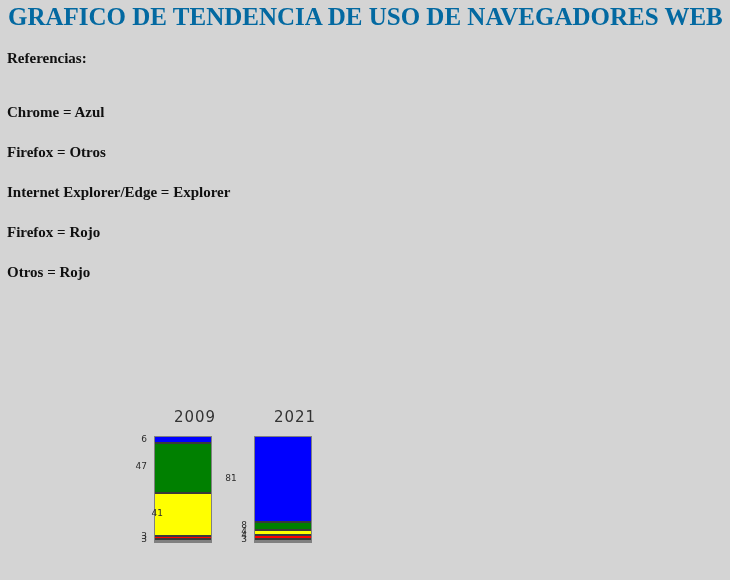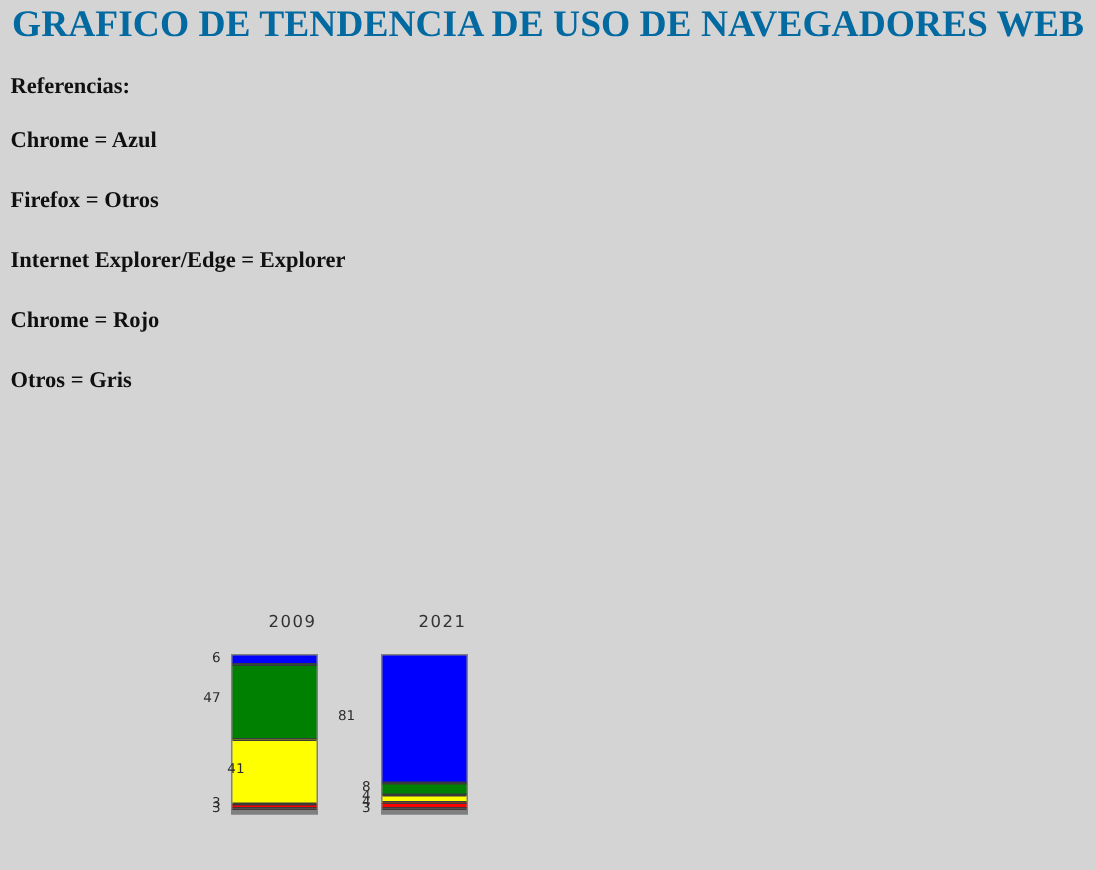--- a/index.html
+++ b/index.html
@@ -35,21 +35,21 @@
   .legend-line {
     font-size: 15px;
     font-weight: bold;
     color: #101010;
     margin: 0 0 24px 0;
     line-height: 16px;
     white-space: nowrap;
     font-family: "Liberation Serif", "DejaVu Serif", serif;
   }
   .legend-line.heading {
-    margin-bottom: 20px;
+    margin-bottom: 38px;
   }
 
   
   #chart-area {
     position: absolute;
     left: 0;
     top: 395px;
     width: 730px;
     height: 185px;
   }
@@ -58,21 +58,21 @@
     top: 0;
     width: 160px;
     height: 160px;
   }
   .group-title {
     position: absolute;
     top: 13px;
     width: 100%;
     text-align: center;
     font-family: "DejaVu Sans", "Liberation Sans", sans-serif;
-    font-size: 11px;
+    font-size: 15px;
     color: #333333;
     letter-spacing: 1px;
   }
   .bar-stack {
     position: absolute;
     top: 41px;
     height: 105px;
     border: 1px solid #808080;
     box-sizing: content-box;
     background: #808080;
@@ -102,22 +102,22 @@
 </head>
 <body>
 
 <div id="page-title">GRAFICO DE TENDENCIA DE USO DE NAVEGADORES WEB</div>
 
 <div id="legend-block">
   <p class="legend-line heading">Referencias:</p>
   <p class="legend-line">Chrome = Azul</p>
   <p class="legend-line">Firefox = Otros</p>
   <p class="legend-line">Internet Explorer/Edge = Explorer</p>
-  <p class="legend-line">Chrome = Rojo</p>
-  <p class="legend-line">Otros = Gris</p>
+  <p class="legend-line">Firefox = Rojo</p>
+  <p class="legend-line">Otros = Rojo</p>
 </div>
 
 <div id="chart-area">
 
   <div class="chart-group" id="group-2009" style="left:115px;">
     <div class="group-title">2009</div>
     <div class="bar-stack" id="stack-2009" style="left:39px; width:56px;">
         <div class="bar-seg" title="Chrome 6%" style="height: 6.3px; background: rgb(0, 0, 255);"></div>
         <div class="bar-seg" title="Firefox 47%" style="height: 49.35px; background: rgb(0, 128, 0);"></div>
         <div class="bar-seg" title="Internet Explorer/Edge 41%" style="height: 43.05px; background: rgb(255, 255, 0);"></div>

